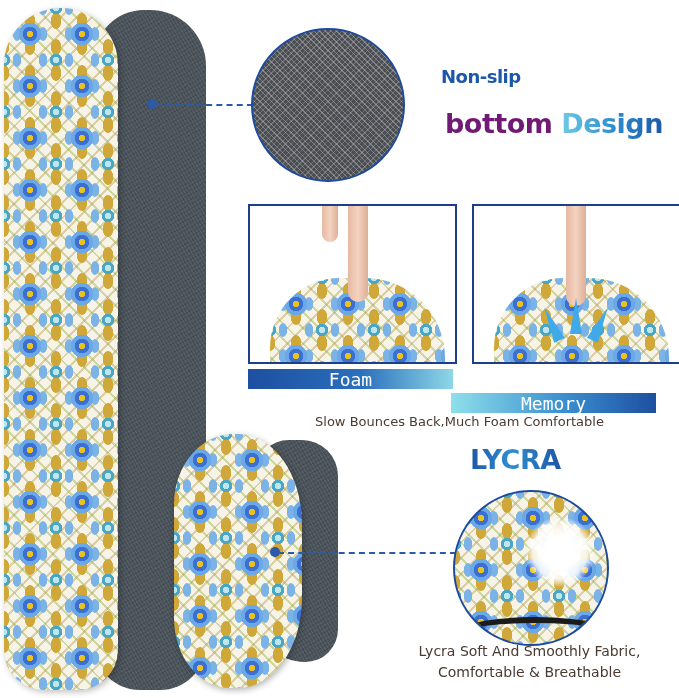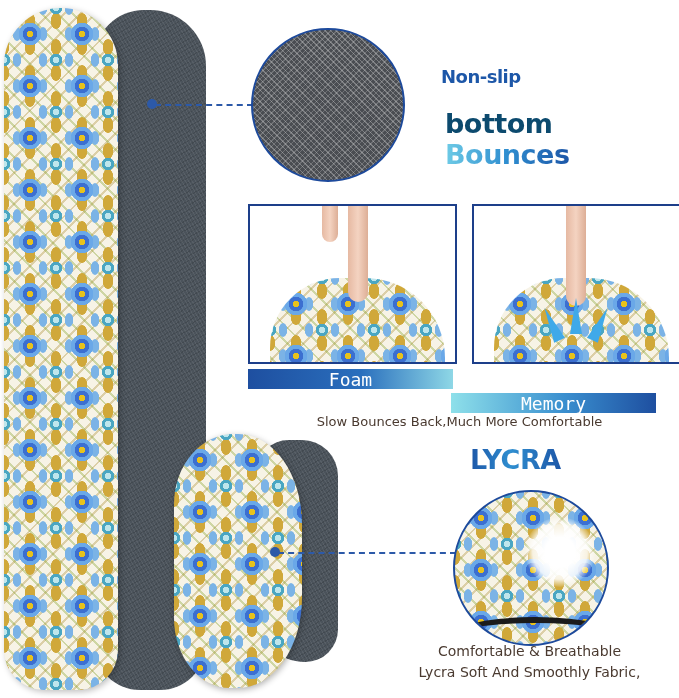--- a/index.html
+++ b/index.html
@@ -42,21 +42,21 @@
 
   .circle{border-radius:50%;border:2px solid #1d4a9c;overflow:hidden;}
   .circle-mesh{left:251px;top:28px;width:150px;height:150px;}
   .circle-lycra{left:453px;top:490px;width:152px;height:152px;}
   .lycra-fluff{left:70px;top:25px;width:70px;height:70px;border-radius:50%;background:radial-gradient(circle,#ffffff 30%,rgba(255,255,255,.85) 55%,rgba(255,255,255,0) 72%);}
   .lycra-edge{left:-10px;top:125px;width:180px;height:40px;border-top:6px solid #1b1b1b;border-radius:50%;}
 
   .title{font-family:"DejaVu Sans",sans-serif;font-weight:bold;letter-spacing:-0.5px;}
   .t1{left:441px;top:66px;font-size:18px;color:#1d57a8;}
   .t2{left:445px;top:108px;font-size:27px;}
-  .t2 .a{color:#0c4a6e;}
+  .t2 .a{color:#701a75;}
   .t2 .b{background:linear-gradient(90deg,#6ecbe6,#2f8ed0 50%,#1d57a8);-webkit-background-clip:text;background-clip:text;color:transparent;}
 
   .panel{top:204px;width:205px;height:156px;border:2px solid #1d3f8a;background:#ffffff;overflow:hidden;}
   .panel-foam{left:248px;}
   .panel-mem{left:472px;}
   .panel-insole{left:20px;top:72px;width:175px;height:140px;border-radius:70px 80px 0 0;}
   .finger{width:20px;height:100px;border-radius:0 0 10px 10px;background:linear-gradient(90deg,#e6b9a2,#f4d3c1 50%,#ddae96);}
   .arrow{width:0;height:0;border-left:6px solid transparent;border-right:6px solid transparent;border-bottom:36px solid #3fa9e9;}
 
   .label-bar{top:369px;width:205px;height:20px;color:#ffffff;font-family:"DejaVu Sans Mono",monospace;font-size:18px;display:flex;align-items:center;justify-content:center;}
@@ -74,50 +74,50 @@
 
 <div class="abs long-back denim"></div>
 <div class="abs long-insole floral"></div>
 
 <div class="abs dot" style="left:147px;top:99px;"></div>
 <div class="abs dash" style="left:155px;top:104px;width:98px;"></div>
 
 <div class="abs circle circle-mesh mesh"></div>
 
 <div class="abs title t1">Non-slip</div>
-<div class="abs title t2"><span class="a">bottom </span><span class="b">Bounces</span></div>
+<div class="abs title t2"><span class="a">bottom </span><span class="b">Design</span></div>
 
 <div class="abs panel panel-foam">
   <div class="abs panel-insole floral"></div>
   <div class="abs finger" style="left:98px;top:0;height:96px;"></div>
   <div class="abs finger" style="left:72px;top:0;height:36px;width:16px;"></div>
 </div>
 
 <div class="abs panel panel-mem">
   <div class="abs panel-insole floral"></div>
   <div class="abs finger" style="left:92px;top:0;height:100px;"></div>
   <div class="abs arrow" style="left:72px;top:100px;transform:rotate(-25deg);"></div>
   <div class="abs arrow" style="left:96px;top:92px;"></div>
   <div class="abs arrow" style="left:120px;top:100px;transform:rotate(25deg);"></div>
 </div>
 
 <div class="abs label-bar lb-foam">Foam</div>
 <div class="abs label-bar lb-mem">Memory</div>
 
-<div class="abs caption cap1">Slow Bounces Back,Much More Comfortable</div>
+<div class="abs caption cap1">Slow Bounces Back,Much Foam Comfortable</div>
 
 <div class="abs heel-back denim"></div>
 <div class="abs heel-front floral"></div>
 
 <div class="abs dot" style="left:270px;top:547px;"></div>
 <div class="abs dash" style="left:278px;top:552px;width:178px;"></div>
 
 <div class="abs title lycra-title"><span>LYCRA</span></div>
 
 <div class="abs circle circle-lycra floral">
   <div class="abs lycra-fluff"></div>
   <div class="abs lycra-edge"></div>
 </div>
 
 <div class="abs caption cap2">
+  <div>Lycra Soft And Smoothly Fabric,</div>
   <div>Comfortable &amp; Breathable</div>
-  <div>Lycra Soft And Smoothly Fabric,</div>
 </div>
 
 </body></html>

